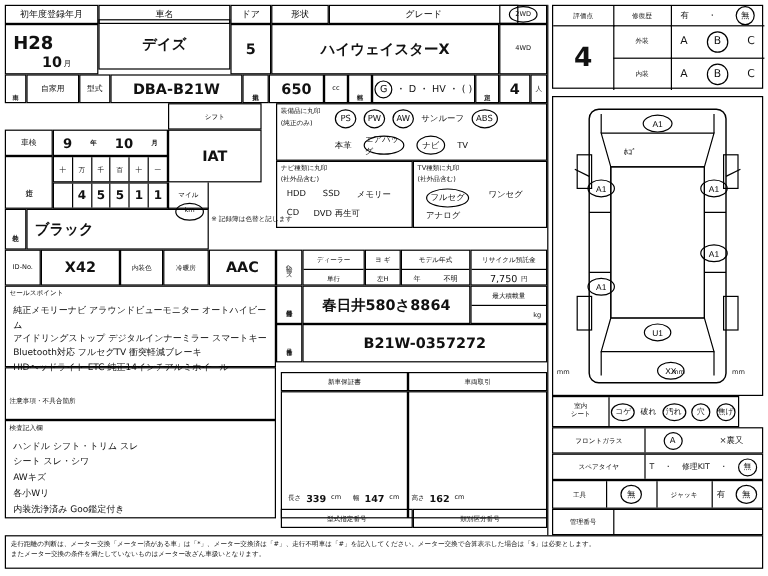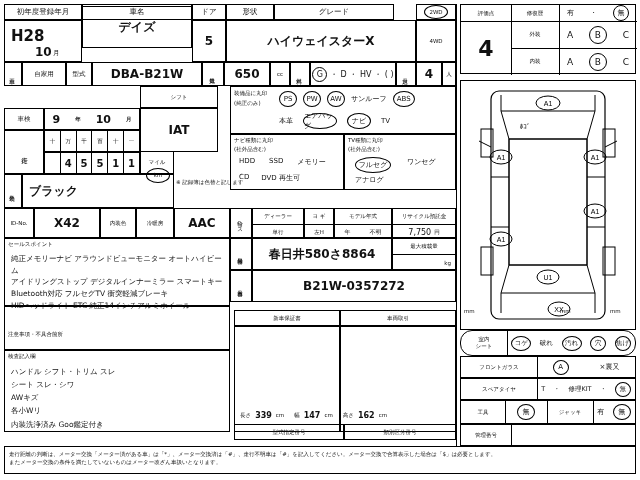--- a/index.html
+++ b/index.html
@@ -19,33 +19,33 @@
 </style>
 </head>
 <body>
 
 <div class="sheet">
 
   <div class="box ctr hdr" style="left:4px;top:4px;width:78px;height:16px;">初年度登録年月</div>
   <div class="box ctr hdr" style="left:82px;top:4px;width:110px;height:16px;">車名</div>
   <div class="box ctr hdr" style="left:192px;top:4px;width:34px;height:16px;">ドア</div>
   <div class="box ctr hdr" style="left:226px;top:4px;width:48px;height:16px;">形状</div>
-  <div class="box ctr hdr" style="left:274px;top:4px;width:120px;height:16px;">グレード</div>
+  <div class="box ctr hdr" style="left:274px;top:4px;width:158px;height:16px;">グレード</div>
   <div class="box" style="left:416px;top:4px;width:40px;height:16px;">
     <div class="ctr" style="width:100%;height:100%;position:relative;">
       <span class="circle xs" style="width:22px;height:12px;">2WD</span>
     </div>
   </div>
 
   <div class="box" style="left:4px;top:20px;width:78px;height:42px;">
     <div class="big" style="position:absolute;left:6px;top:6px;">H28</div>
     <div class="med" style="position:absolute;left:30px;top:24px;">10</div>
     <div class="sm" style="position:absolute;left:48px;top:28px;">月</div>
   </div>
-  <div class="box ctr med" style="left:82px;top:6px;width:110px;height:42px;">デイズ</div>
+  <div class="box ctr med" style="left:82px;top:16px;width:110px;height:42px;">デイズ</div>
   <div class="box ctr med" style="left:192px;top:20px;width:34px;height:42px;">5</div>
   <div class="box ctr med" style="left:226px;top:20px;width:190px;height:42px;">ハイウェイスターX</div>
   <div class="box ctr xs" style="left:416px;top:20px;width:40px;height:42px;">4WD</div>
 
   <div class="box ctr xs" style="left:4px;top:62px;width:18px;height:24px;">
       <span class="vert">車両</span>
     </div>
   <div class="box ctr sm" style="left:22px;top:62px;width:44px;height:24px;">自家用</div>
   <div class="box ctr sm" style="left:66px;top:62px;width:26px;height:24px;">型式</div>
   <div class="box ctr med" style="left:92px;top:62px;width:110px;height:24px;">DBA-B21W</div>
@@ -324,21 +324,21 @@
       <text x="87" y="199" font-size="7" text-anchor="middle" font-family="Liberation Sans, sans-serif">U1</text>
       <text x="98" y="231" font-size="7" text-anchor="middle" font-family="Liberation Sans, sans-serif">XX</text>
       <text x="64" y="48" font-size="7" text-anchor="middle" font-family="DejaVu Sans, sans-serif">ﾎｺﾞ</text>
     </svg>
 
   </div>
   <div class="xs" style="position:absolute;left:464px;top:308px;">mm</div>
   <div class="xs" style="position:absolute;left:560px;top:308px;">mm</div>
   <div class="xs" style="position:absolute;left:610px;top:308px;">mm</div>
 
-  <div class="box" style="left:460px;top:330px;width:176px;height:26px;border-radius:12px;">
+  <div class="box" style="left:460px;top:330px;width:156px;height:26px;">
     <div class="xs ctr" style="position:absolute;left:0;top:0;width:46px;height:100%;border-right:1px solid #000;line-height:1.3;">室内<br>シート</div>
     <div style="position:absolute;left:46px;top:0;right:0;height:100%;display:flex;align-items:center;justify-content:space-around;font-size:6.5px;">
       <span class="circle" style="width:18px;height:13px;">コゲ</span>
       <span>破れ</span>
       <span class="circle" style="width:18px;height:13px;">汚れ</span>
       <span class="circle" style="width:14px;height:13px;">穴</span>
       <span class="circle" style="width:14px;height:13px;">焦げ</span>
     </div>
   </div>
   <div class="box" style="left:460px;top:356px;width:176px;height:22px;">

